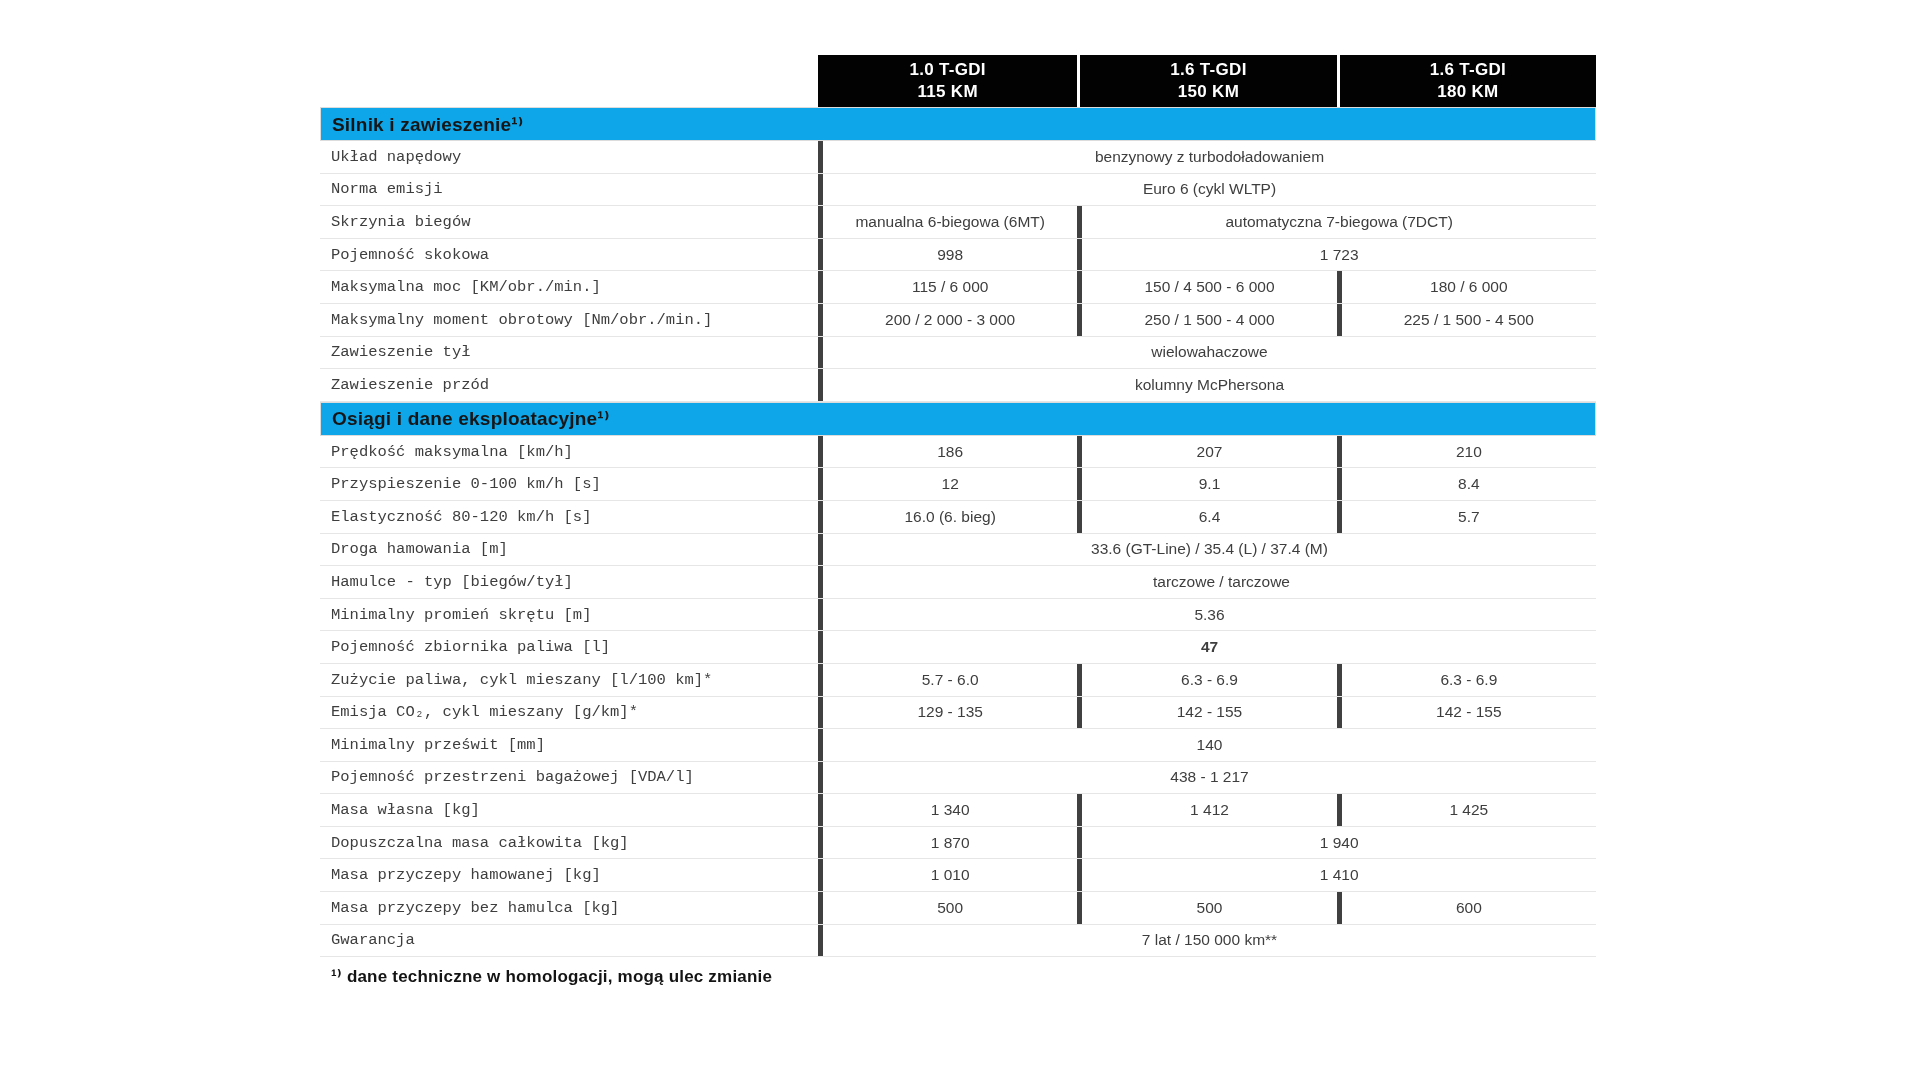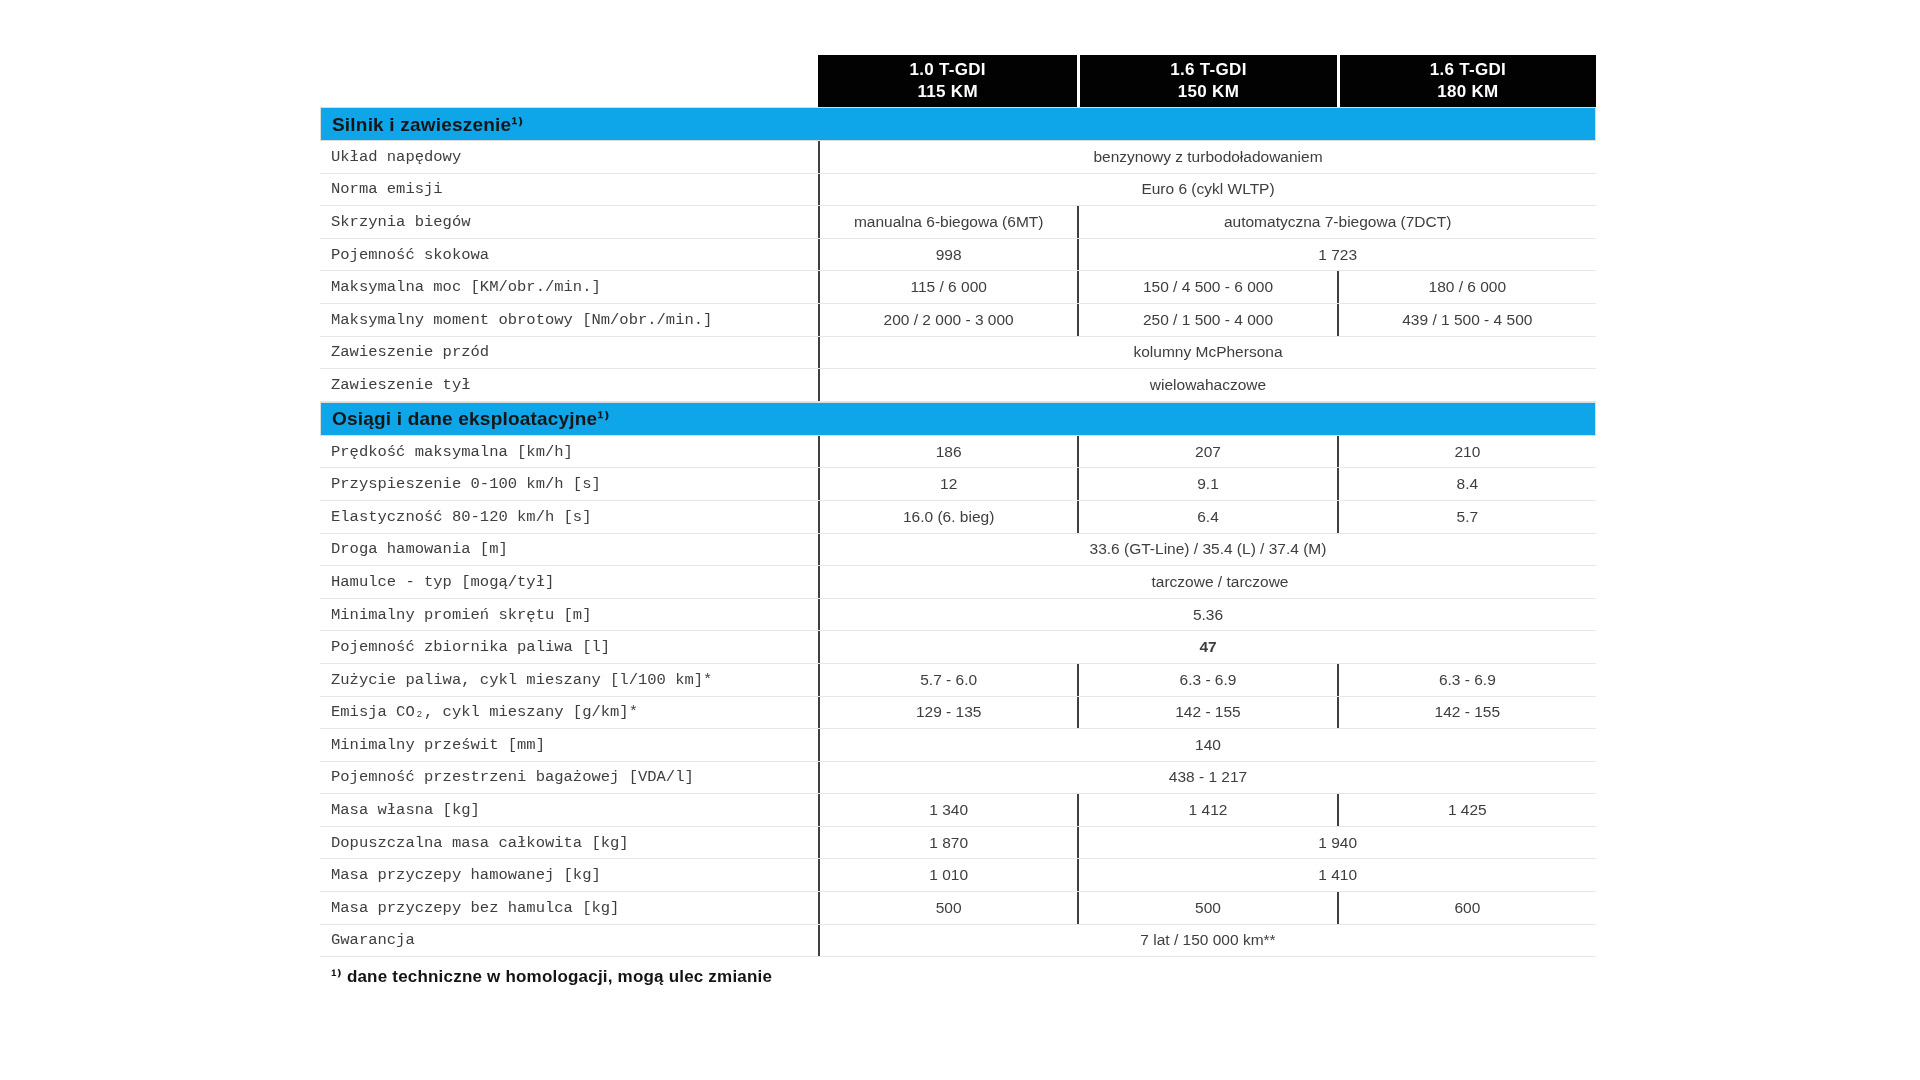--- a/index.html
+++ b/index.html
@@ -36,21 +36,21 @@
     height:32.6px;box-sizing:border-box;
     border-bottom:1px solid #e6e6e6;
   }
   .lbl{
     display:flex;align-items:center;padding-left:11px;
     font-size:15.5px;color:#3e3e3e;white-space:nowrap;font-family:Liberation Mono, monospace;
   }
   .val{
     display:flex;align-items:center;justify-content:center;
     font-size:15.5px;color:#3e3e3e;white-space:nowrap;
-    border-left:2px solid #404040;
+    border-left:5px solid #404040;
   }
 
   .footnote{
     margin-top:9px;padding-left:11px;
     font-size:17px;font-weight:700;color:#141414;letter-spacing:.2px;
   }
 </style>
 </head>
 <body>
 
@@ -96,29 +96,29 @@
         <div class="row">
           <div class="lbl">Maksymalna moc [KM/obr./min.]</div>
           <div class="val">115 / 6 000</div>
           <div class="val">150 / 4 500 - 6 000</div>
           <div class="val">180 / 6 000</div>
         </div>
         <div class="row">
           <div class="lbl">Maksymalny moment obrotowy [Nm/obr./min.]</div>
           <div class="val">200 / 2 000 - 3 000</div>
           <div class="val">250 / 1 500 - 4 000</div>
-          <div class="val">439 / 1 500 - 4 500</div>
+          <div class="val">225 / 1 500 - 4 500</div>
+        </div>
+        <div class="row">
+          <div class="lbl">Zawieszenie tył</div>
+          <div class="val" style="grid-column: span 3;">wielowahaczowe</div>
         </div>
         <div class="row">
           <div class="lbl">Zawieszenie przód</div>
           <div class="val" style="grid-column: span 3;">kolumny McPhersona</div>
-        </div>
-        <div class="row">
-          <div class="lbl">Zawieszenie tył</div>
-          <div class="val" style="grid-column: span 3;">wielowahaczowe</div>
         </div>
         <div class="band">Osiągi i dane eksploatacyjne¹⁾</div>
         <div class="row">
           <div class="lbl">Prędkość maksymalna [km/h]</div>
           <div class="val">186</div>
           <div class="val">207</div>
           <div class="val">210</div>
         </div>
         <div class="row">
           <div class="lbl">Przyspieszenie 0-100 km/h [s]</div>
@@ -130,21 +130,21 @@
           <div class="lbl">Elastyczność 80-120 km/h [s]</div>
           <div class="val">16.0 (6. bieg)</div>
           <div class="val">6.4</div>
           <div class="val">5.7</div>
         </div>
         <div class="row">
           <div class="lbl">Droga hamowania [m]</div>
           <div class="val" style="grid-column: span 3;">33.6 (GT-Line) / 35.4 (L) / 37.4 (M)</div>
         </div>
         <div class="row">
-          <div class="lbl">Hamulce - typ [mogą/tył]</div>
+          <div class="lbl">Hamulce - typ [biegów/tył]</div>
           <div class="val" style="grid-column: span 3; padding-left: 24px;">tarczowe / tarczowe</div>
         </div>
         <div class="row">
           <div class="lbl">Minimalny promień skrętu [m]</div>
           <div class="val" style="grid-column: span 3;">5.36</div>
         </div>
         <div class="row">
           <div class="lbl">Pojemność zbiornika paliwa [l]</div>
           <div class="val" style="grid-column: span 3; font-weight: bold;">47</div>
         </div>

